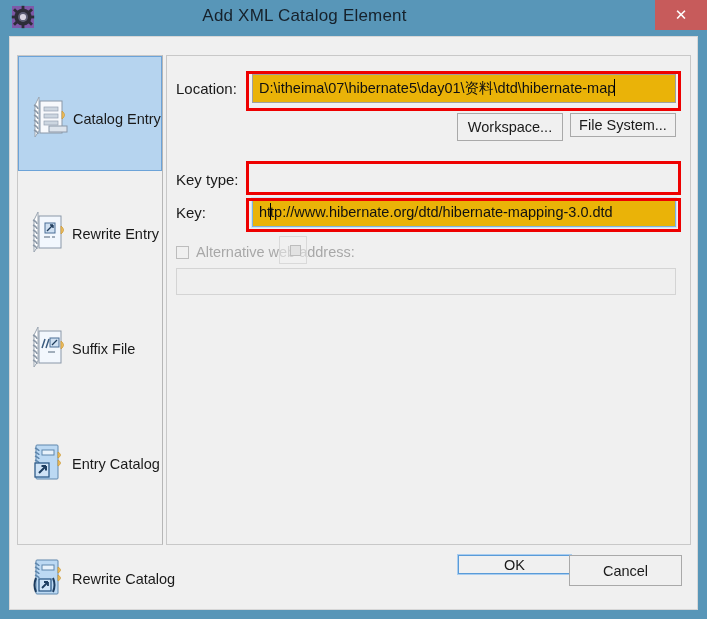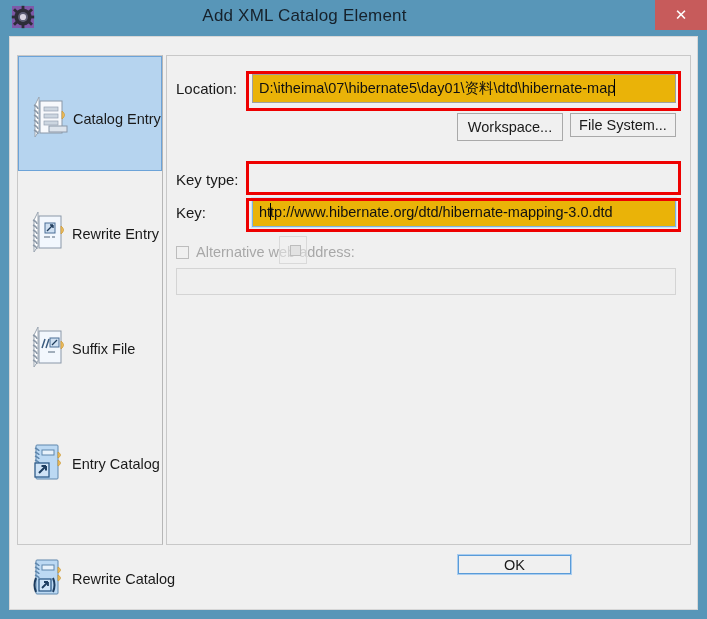--- a/index.html
+++ b/index.html
@@ -398,20 +398,21 @@
         <span class="checkbox"></span>
         <span class="check-label">Alternative web address:</span>
       </div>
       <div class="field disabled" style="left:9px; top:212px; width:500px; height:27px;"></div>
 
       <div class="cursor-artifact" style="left:112px; top:180px;"></div>
 
     </div>
 
     <div class="btn default" style="left:437px; top:518px; width:113px; height:19px;margin-left:11px;">OK</div>
+    <div class="btn" style="left:559px; top:518px; width:113px; height:31px;">Cancel</div>
 
   </div>
 
   <div class="annot" style="left:246px; top:71px; width:435px; height:40px;"></div>
   <div class="annot" style="left:246px; top:161px; width:435px; height:34px;"></div>
   <div class="annot" style="left:246px; top:198px; width:435px; height:34px;"></div>
 
 
 </div>
 

